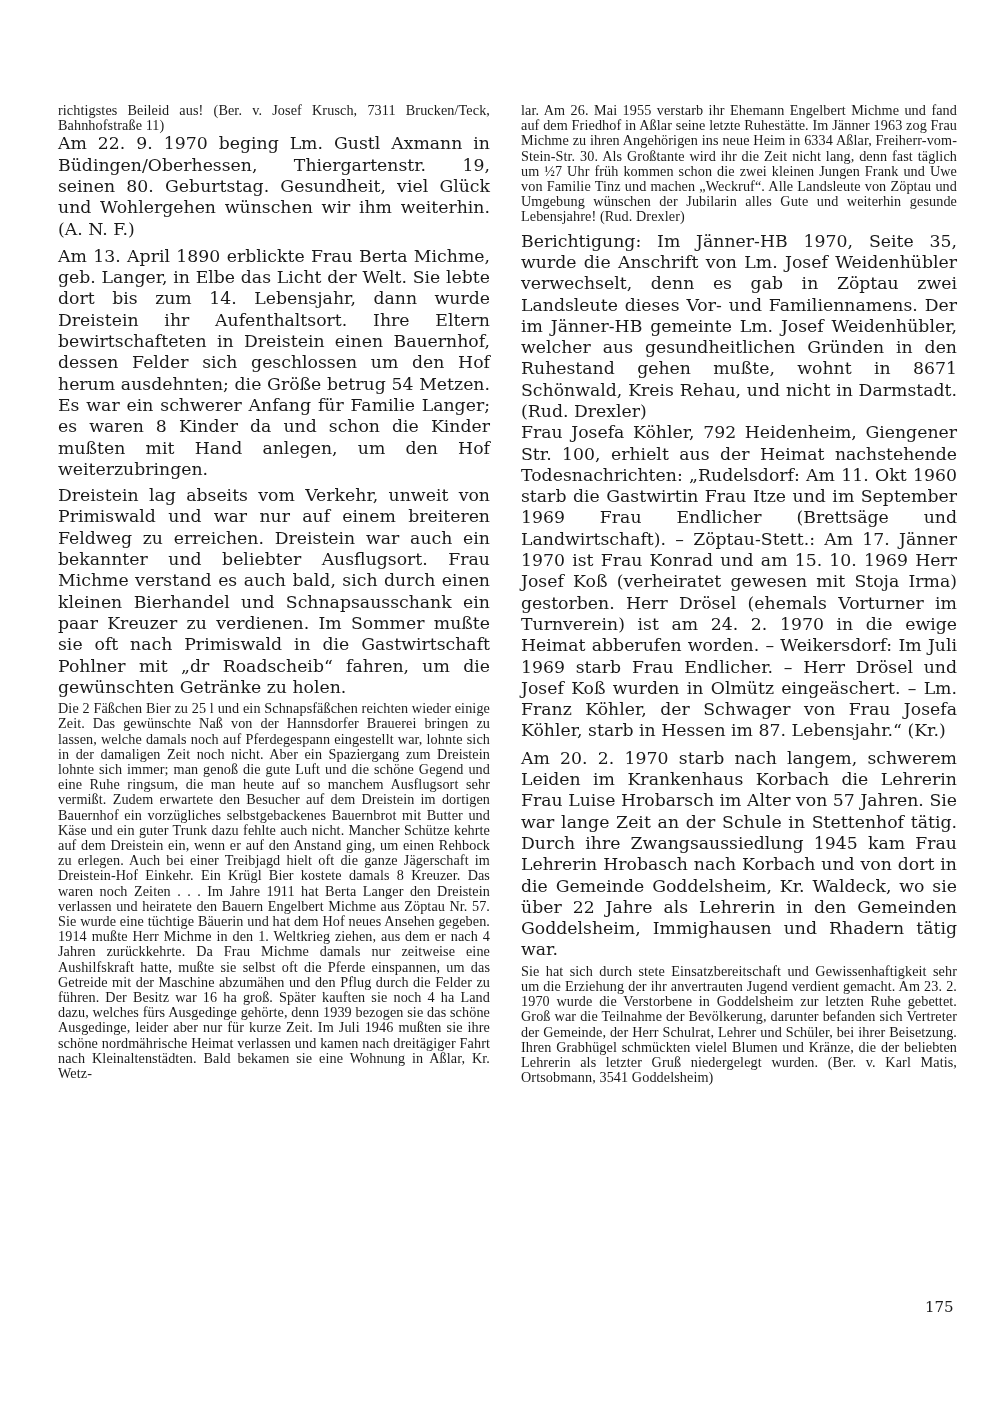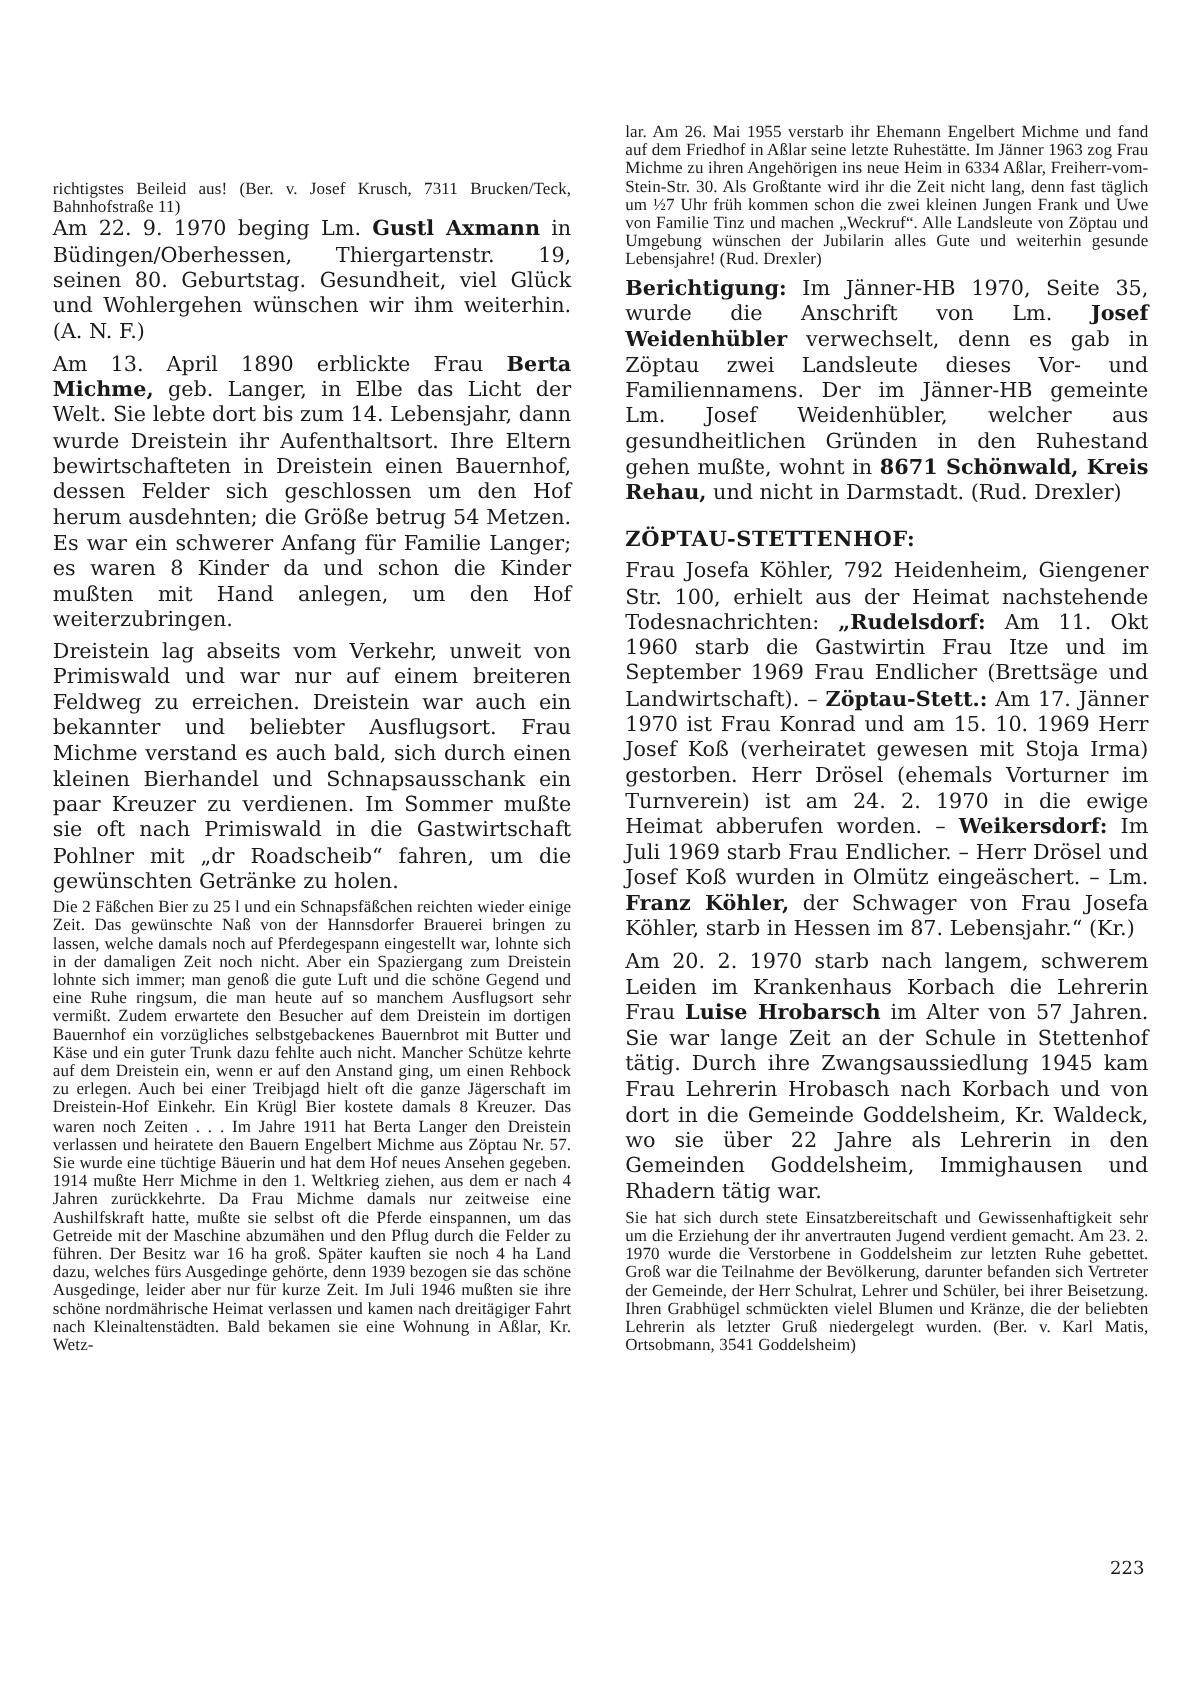--- a/index.html
+++ b/index.html
@@ -2,54 +2,53 @@
 <html><head>
   <meta charset="utf-8">
   <style>
     html, body { margin: 0; padding: 0; }
     body {
       width: 1000px; height: 1413px; background: #ffffff; color: #1a1a1a;
       position: relative; overflow: hidden;
       font-family: "DejaVu Serif", "Liberation Serif", serif;
     }
     .col { position: absolute; top: 103px; width: 432px; }
-    .col-left { left: 44px; margin-top: 48px; }
+    .col-left { left: 58px; }
     .col-right { left: 521px; width: 436px; }
     p { margin: 0; text-align: justify; hyphens: manual; }
     .small {
       font-family: "Liberation Serif", "DejaVu Serif", serif;
       font-size: 14.2px; line-height: 15.2px; letter-spacing: 0.1px;
     }
     .large {
       font-family: "DejaVu Serif", serif;
       font-size: 17.3px; line-height: 21.3px;
     }
     .heading {
       font-family: "DejaVu Serif", serif; font-weight: bold;
       font-size: 17.5px; letter-spacing: 0.5px; margin: 0;
     }
-    b { font-weight: bold; }
+    b { font-weight: normal; }
     .page-number {
       position: absolute; left: 925px; top: 1298px;
       font-family: "DejaVu Serif", serif; font-size: 15px;
     }
   </style>
 </head>
 <body>
 
 <div class="col col-left">
   <p class="small">richtigstes Beileid aus! (Ber. v. Josef Krusch, 7311 Brucken/Teck, Bahnhofstraße 11)</p>
   <p class="large"><span>Am 22. 9. 1970 beging Lm. </span><b>Gustl Axmann</b><span> in Büdingen/Oberhessen, Thiergartenstr. 19, seinen 80. Geburtstag. Gesundheit, viel Glück und Wohlergehen wünschen wir ihm weiterhin. (A. N. F.)</span></p>
   <p class="large" style="margin-top:6px;"><span>Am 13. April 1890 erblickte Frau </span><b>Berta Michme,</b><span> geb. Langer, in Elbe das Licht der Welt. Sie lebte dort bis zum 14. Lebensjahr, dann wurde Dreistein ihr Aufenthaltsort. Ihre Eltern bewirtschafteten in Dreistein einen Bauernhof, dessen Felder sich geschlossen um den Hof herum ausdehnten; die Größe betrug 54 Metzen. Es war ein schwerer Anfang für Familie Langer; es waren 8 Kinder da und schon die Kinder mußten mit Hand anlegen, um den Hof weiterzubringen.</span></p>
   <p class="large" style="margin-top:5px;">Dreistein lag abseits vom Verkehr, unweit von Primiswald und war nur auf einem breiteren Feldweg zu erreichen. Dreistein war auch ein bekannter und beliebter Ausflugsort. Frau Michme verstand es auch bald, sich durch einen kleinen Bierhandel und Schnapsausschank ein paar Kreuzer zu verdienen. Im Sommer mußte sie oft nach Primiswald in die Gastwirtschaft Pohlner mit „dr Roadscheib“ fahren, um die gewünschten Getränke zu holen.</p>
   <p class="small" style="margin-top:3px;">Die 2 Fäßchen Bier zu 25 l und ein Schnapsfäßchen reichten wieder einige Zeit. Das gewünschte Naß von der Hannsdorfer Brauerei bringen zu lassen, welche damals noch auf Pferdegespann eingestellt war, lohnte sich in der damaligen Zeit noch nicht. Aber ein Spaziergang zum Dreistein lohnte sich immer; man genoß die gute Luft und die schöne Gegend und eine Ruhe ringsum, die man heute auf so manchem Ausflugsort sehr vermißt. Zudem erwartete den Besucher auf dem Dreistein im dortigen Bauernhof ein vorzügliches selbstgebackenes Bauernbrot mit Butter und Käse und ein guter Trunk dazu fehlte auch nicht. Mancher Schütze kehrte auf dem Dreistein ein, wenn er auf den Anstand ging, um einen Rehbock zu erlegen. Auch bei einer Treibjagd hielt oft die ganze Jägerschaft im Dreistein-Hof Einkehr. Ein Krügl Bier kostete damals 8 Kreuzer. Das waren noch Zeiten . . . Im Jahre 1911 hat Berta Langer den Dreistein verlassen und heiratete den Bauern Engelbert Michme aus Zöptau Nr. 57. Sie wurde eine tüchtige Bäuerin und hat dem Hof neues Ansehen gegeben. 1914 mußte Herr Michme in den 1. Weltkrieg ziehen, aus dem er nach 4 Jahren zurückkehrte. Da Frau Michme damals nur zeitweise eine Aushilfskraft hatte, mußte sie selbst oft die Pferde einspannen, um das Getreide mit der Maschine abzumähen und den Pflug durch die Felder zu führen. Der Besitz war 16 ha groß. Später kauften sie noch 4 ha Land dazu, welches fürs Ausgedinge gehörte, denn 1939 bezogen sie das schöne Ausgedinge, leider aber nur für kurze Zeit. Im Juli 1946 mußten sie ihre schöne nordmährische Heimat verlassen und kamen nach dreitägiger Fahrt nach Kleinaltenstädten. Bald bekamen sie eine Wohnung in Aßlar, Kr. Wetz-</p>
 </div>
 
 <div class="col col-right">
   <p class="small">lar. Am 26. Mai 1955 verstarb ihr Ehemann Engelbert Michme und fand auf dem Friedhof in Aßlar seine letzte Ruhestätte. Im Jänner 1963 zog Frau Michme zu ihren Angehörigen ins neue Heim in 6334 Aßlar, Freiherr-vom-Stein-Str. 30. Als Großtante wird ihr die Zeit nicht lang, denn fast täglich um ½7 Uhr früh kommen schon die zwei kleinen Jungen Frank und Uwe von Familie Tinz und machen „Weckruf“. Alle Landsleute von Zöptau und Umgebung wünschen der Jubilarin alles Gute und weiterhin gesunde Lebensjahre! (Rud. Drexler)</p>
   <p class="large" style="margin-top:6px;"><b>Berichtigung:</b><span> Im Jänner-HB 1970, Seite 35, wurde die Anschrift von Lm. </span><b>Josef Weidenhübler</b><span> verwechselt, denn es gab in Zöptau zwei Landsleute dieses Vor- und Familiennamens. Der im Jänner-HB gemeinte Lm. Josef Weidenhübler, welcher aus gesundheitlichen Gründen in den Ruhestand gehen mußte, wohnt in </span><b>8671 Schönwald, Kreis Rehau,</b><span> und nicht in Darmstadt. (Rud. Drexler)</span></p>
-  <h2 class="heading" style="margin-top:18px;margin-bottom:6px;">ZÖPTAU-STETTENHOF:</h2>
   <p class="large"><span>Frau Josefa Köhler, 792 Heidenheim, Giengener Str. 100, erhielt aus der Heimat nachstehende Todesnachrichten: </span><b>„Rudelsdorf:</b><span> Am 11. Okt 1960 starb die Gastwirtin Frau Itze und im September 1969 Frau Endlicher (Brettsäge und Landwirtschaft). – </span><b>Zöptau-Stett.:</b><span> Am 17. Jänner 1970 ist Frau Konrad und am 15. 10. 1969 Herr Josef Koß (verheiratet gewesen mit Stoja Irma) gestorben. Herr Drösel (ehemals Vorturner im Turnverein) ist am 24. 2. 1970 in die ewige Heimat abberufen worden. – </span><b>Weikersdorf:</b><span> Im Juli 1969 starb Frau Endlicher. – Herr Drösel und Josef Koß wurden in Olmütz eingeäschert. – Lm. </span><b>Franz Köhler,</b><span> der Schwager von Frau Josefa Köhler, starb in Hessen im 87. Lebensjahr.“ (Kr.)</span></p>
   <p class="large" style="margin-top:6px;"><span>Am 20. 2. 1970 starb nach langem, schwerem Leiden im Krankenhaus Korbach die Lehrerin Frau </span><b>Luise Hrobarsch</b><span> im Alter von 57 Jahren. Sie war lange Zeit an der Schule in Stettenhof tätig. Durch ihre Zwangsaussiedlung 1945 kam Frau Lehrerin Hrobasch nach Korbach und von dort in die Gemeinde Goddelsheim, Kr. Waldeck, wo sie über 22 Jahre als Lehrerin in den Gemeinden Goddelsheim, Immighausen und Rhadern tätig war.</span></p>
   <p class="small" style="margin-top:3px;">Sie hat sich durch stete Einsatzbereitschaft und Gewissenhaftigkeit sehr um die Erziehung der ihr anvertrauten Jugend verdient gemacht. Am 23. 2. 1970 wurde die Verstorbene in Goddelsheim zur letzten Ruhe gebettet. Groß war die Teilnahme der Bevölkerung, darunter befanden sich Vertreter der Gemeinde, der Herr Schulrat, Lehrer und Schüler, bei ihrer Beisetzung. Ihren Grabhügel schmückten vielel Blumen und Kränze, die der beliebten Lehrerin als letzter Gruß niedergelegt wurden. (Ber. v. Karl Matis, Ortsobmann, 3541 Goddelsheim)</p>
 </div>
 
-<div class="page-number">223</div>
+<div class="page-number">175</div>
 
 </body></html>

